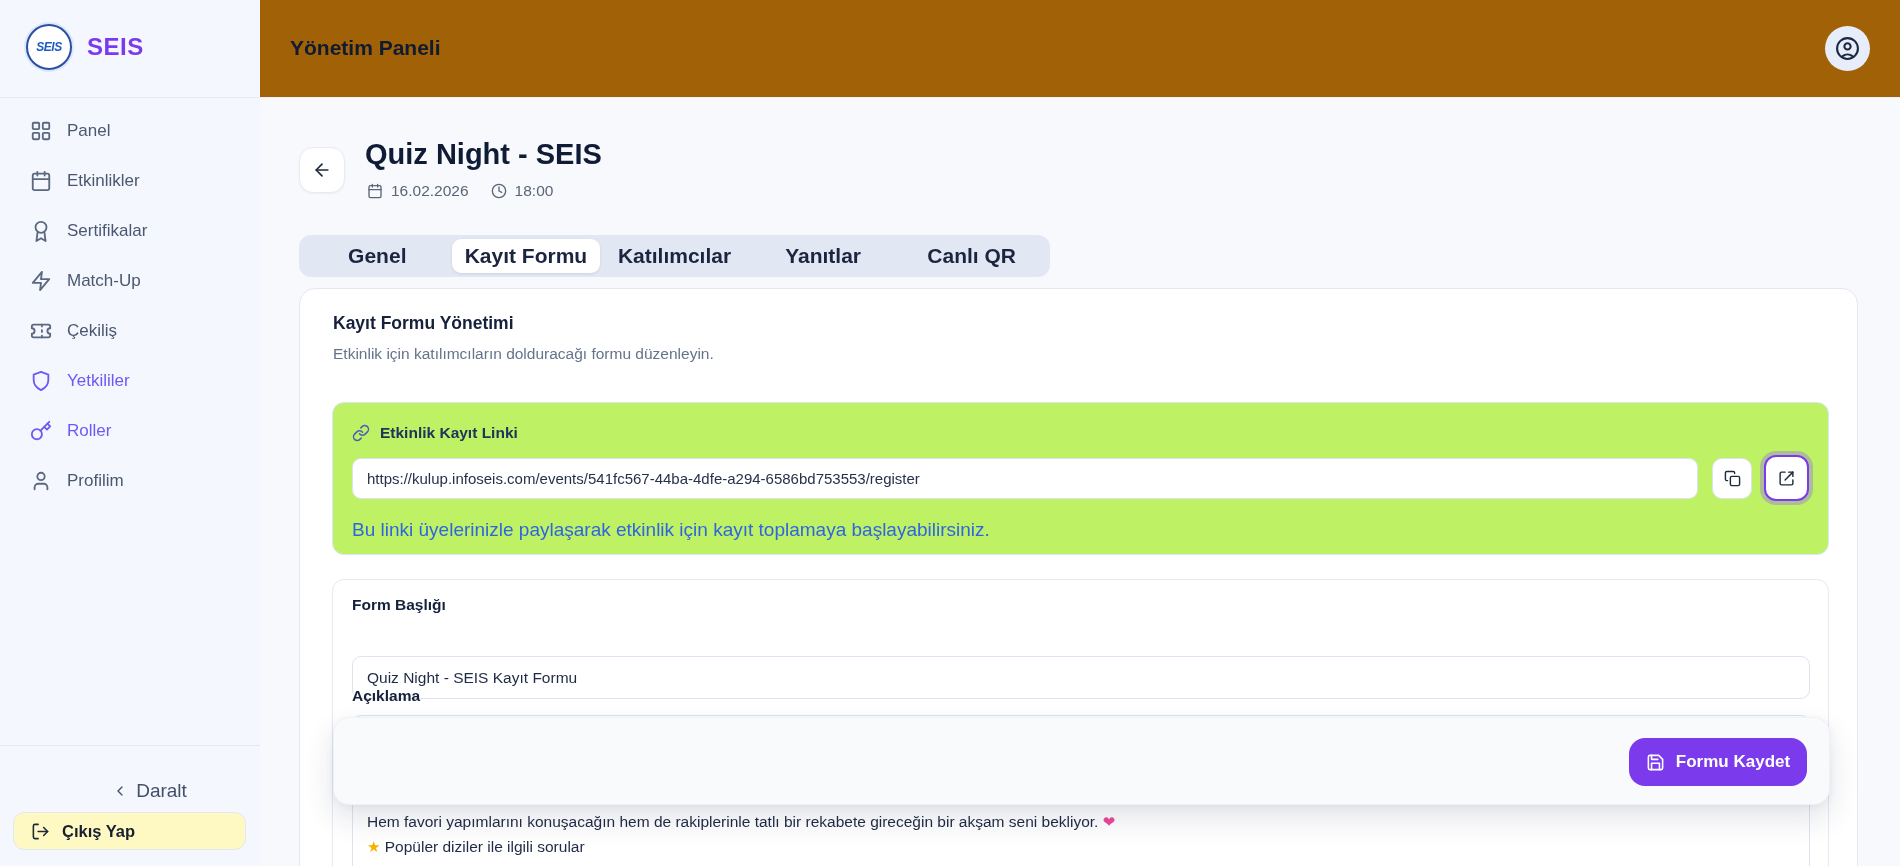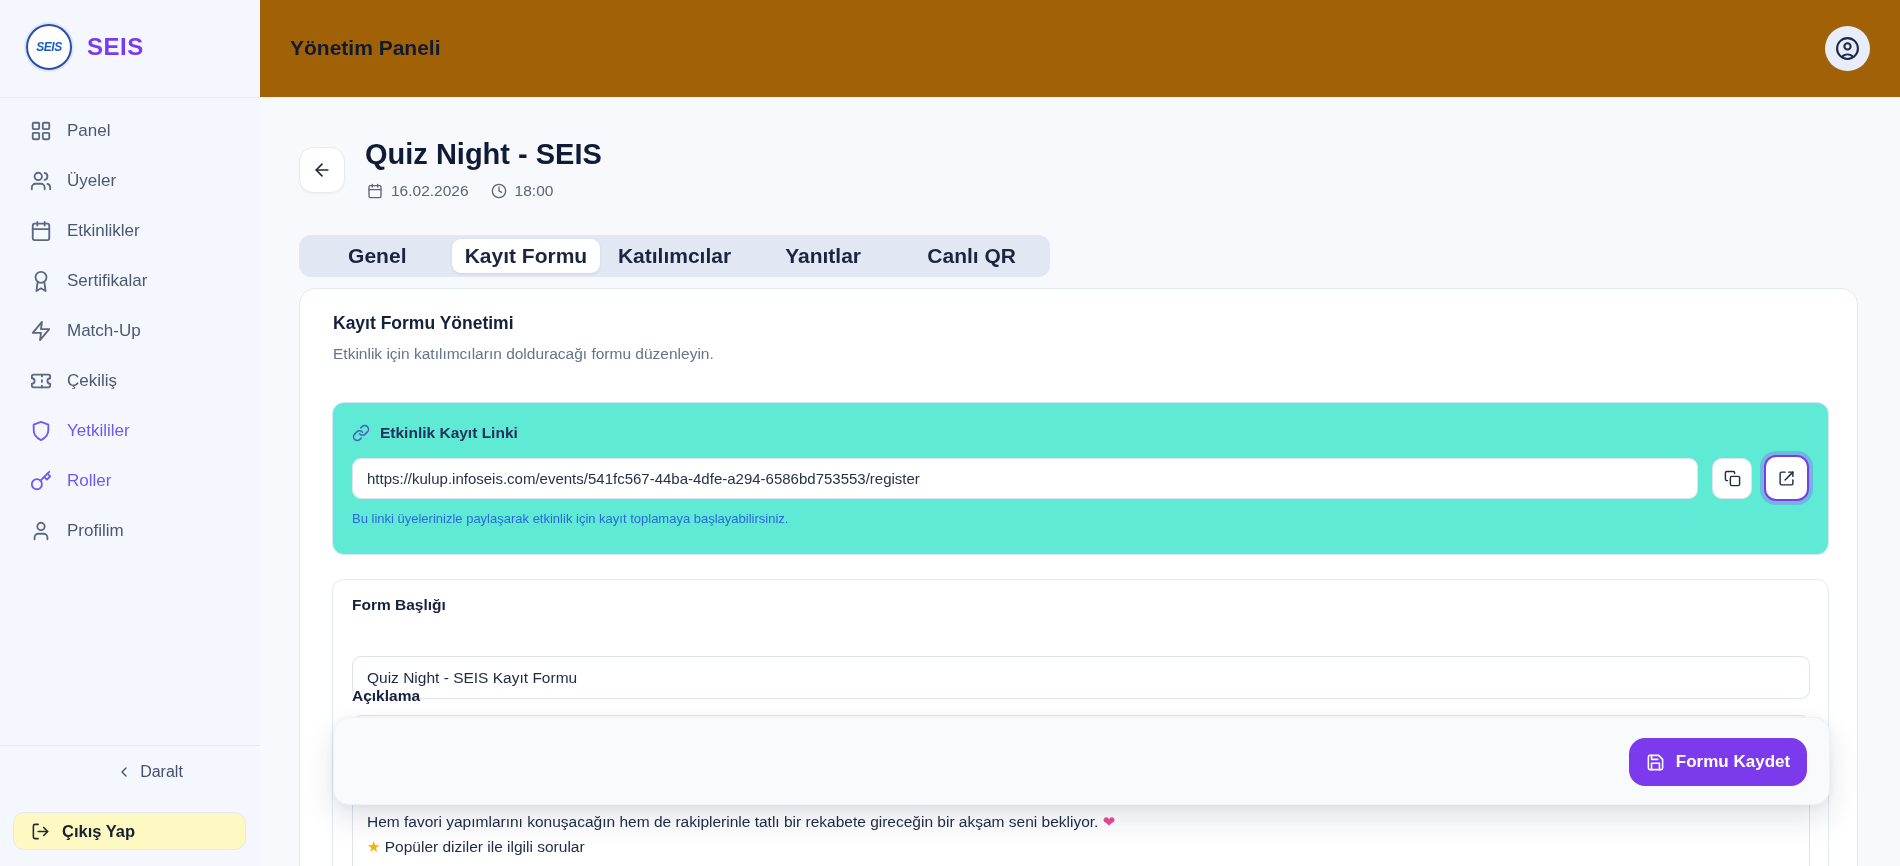--- a/index.html
+++ b/index.html
@@ -17,22 +17,22 @@
   .logo-badge span { font-size:12px; font-weight:800; font-style:italic; color:#1b5cc4; letter-spacing:-0.5px; }
   .brand-name { margin-left:15px; font-size:24px; font-weight:800; color:#7c3aed; letter-spacing:0.5px; }
   .sidebar-divider { position:absolute; left:0; top:97px; width:100%; height:1px; background:#e7ebf4; }
   .nav { position:absolute; left:0; top:106px; width:100%; }
   .nav-item { display:flex; align-items:center; height:50px; padding-left:30px; cursor:pointer;
     color:#4b5870; font-size:17px; font-weight:500; }
   .nav-item .nav-icon { width:22px; height:22px; margin-right:15px; color:#5c6880; }
   .nav-item.active { color:#7058f6; }
   .nav-item.active .nav-icon { color:#7058f6; }
   .sidebar-bottom { position:absolute; left:0; bottom:0; width:100%; height:121px; border-top:1px solid #e4e9f2; }
-  .collapse-row { position:absolute; left:0; top:17px; width:100%; display:flex; align-items:center;
-    justify-content:center; color:#44506a; font-size:16px; cursor:pointer; gap:8px; }
+  .collapse-row { position:absolute; left:0; top:34px; width:100%; display:flex; align-items:center;
+    justify-content:center; color:#44506a; font-size:19px; cursor:pointer; gap:8px; }
   .collapse-row .chev { width:16px; height:16px; color:#44506a; }
   .logout-btn { position:absolute; left:13px; top:66px; width:233px; height:38px; background:#fef9c3;
     border:1px solid #e3e8f1; border-radius:11px; display:flex; align-items:center; padding-left:17px;
     cursor:pointer; }
   .logout-btn .nav-icon { width:19px; height:19px; margin-right:12px; color:#1f2937; }
   .logout-btn span.lbl { font-size:16.5px; font-weight:700; color:#18202f; }
 
   
   .header { position:absolute; left:260px; top:0; width:1640px; height:98px; background:#a16207;
     border-bottom:1px solid #edf0f6; }
@@ -57,35 +57,35 @@
     border-radius:12px; display:flex; padding:4px; }
   .tab { flex:1; display:flex; align-items:center; justify-content:center; font-size:21px;
     font-weight:600; color:#1c2540; border-radius:9px; cursor:pointer; }
   .tab.active { background:#ffffff; box-shadow:0 1px 3px rgba(25,35,65,.10); }
 
   .outer-card { position:absolute; left:39px; top:190px; width:1559px; height:740px; background:#ffffff;
     border:1px solid #e3e8f1; border-radius:16px; }
   .card-heading { position:absolute; left:73px; top:215px; font-size:17.5px; font-weight:700; color:#15203a; }
   .card-subtitle { position:absolute; left:73px; top:247px; font-size:15.5px; color:#64748b; }
 
-  .link-box { position:absolute; left:72px; top:304px; width:1497px; height:153px; background:#5eead4;
+  .link-box { position:absolute; left:72px; top:304px; width:1497px; height:153px; background:#bef264;
     border:1px solid #d9e5fa; border-radius:12px; }
   .link-label-row { position:absolute; left:19px; top:21px; display:flex; align-items:center; gap:10px; }
   .link-label-row .lk-icon { width:18px; height:18px; color:#4d5fb8; }
   .link-label { font-size:15.5px; font-weight:700; color:#22335c; }
   .url-input { position:absolute; left:19px; top:55px; width:1346px; height:41px; background:#ffffff;
     border:1px solid #dbe3f0; border-radius:9px; padding:0 14px; font-size:15px; color:#26324b;
     font-family:"Liberation Sans", sans-serif; }
   .icon-btn { position:absolute; background:#ffffff; border:1px solid #dbe3f0; border-radius:10px;
     display:flex; align-items:center; justify-content:center; cursor:pointer; }
   .icon-btn .ic { width:17px; height:17px; color:#1e293b; }
   .copy-btn { left:1379px; top:55px; width:40px; height:41px; }
   .ext-btn  { left:1431px; top:52px; width:45px; height:46px; border:2px solid #7c3aed; border-radius:12px;
     box-shadow:0 0 0 4px rgba(139,92,246,.35); }
-  .link-helper { position:absolute; left:19px; top:108px; font-size:13px; color:#2f66e0; }
+  .link-helper { position:absolute; left:19px; top:116px; font-size:19px; color:#2f66e0; }
 
   .form-card { position:absolute; left:72px; top:481px; width:1497px; height:500px; background:#ffffff;
     border:1px solid #e4e9f3; border-radius:12px; }
   .field-label { position:absolute; left:19px; font-size:15.5px; font-weight:700; color:#15213c; }
   .lbl-title { top:16px; }
   .lbl-desc  { top:107px; }
   .title-input { position:absolute; left:19px; top:45px; width:1458px; height:43px; background:#ffffff;
     border:1px solid #dde4f0; border-radius:9px; padding:0 14px; font-size:15.5px; color:#1f2a44;
     font-family:"Liberation Sans", sans-serif;margin-top:31px; }
   .desc-area { position:absolute; left:19px; top:135px; width:1458px; height:340px; background:#ffffff;
@@ -120,31 +120,20 @@
     <div class="nav-item">
       <span class="nav-icon">
           <svg viewBox="0 0 24 24" fill="none" stroke="currentColor" stroke-width="2" stroke-linecap="round" stroke-linejoin="round">
             <rect x="3" y="3" width="7" height="7" rx="1"></rect>
             <rect x="14" y="3" width="7" height="7" rx="1"></rect>
             <rect x="3" y="14" width="7" height="7" rx="1"></rect>
             <rect x="14" y="14" width="7" height="7" rx="1"></rect>
           </svg>
         </span>
       <span>Panel</span>
-    </div>
-    <div class="nav-item">
-      <span class="nav-icon">
-          <svg viewBox="0 0 24 24" fill="none" stroke="currentColor" stroke-width="2" stroke-linecap="round" stroke-linejoin="round">
-            <path d="M16 21v-2a4 4 0 0 0-4-4H6a4 4 0 0 0-4 4v2"></path>
-            <circle cx="9" cy="7" r="4"></circle>
-            <path d="M22 21v-2a4 4 0 0 0-3-3.87"></path>
-            <path d="M16 3.13a4 4 0 0 1 0 7.75"></path>
-          </svg>
-        </span>
-      <span>Üyeler</span>
     </div>
     <div class="nav-item">
       <span class="nav-icon">
           <svg viewBox="0 0 24 24" fill="none" stroke="currentColor" stroke-width="2" stroke-linecap="round" stroke-linejoin="round">
             <rect x="3" y="4" width="18" height="18" rx="2"></rect>
             <path d="M16 2v4M8 2v4M3 10h18"></path>
           </svg>
         </span>
       <span>Etkinlikler</span>
     </div>

